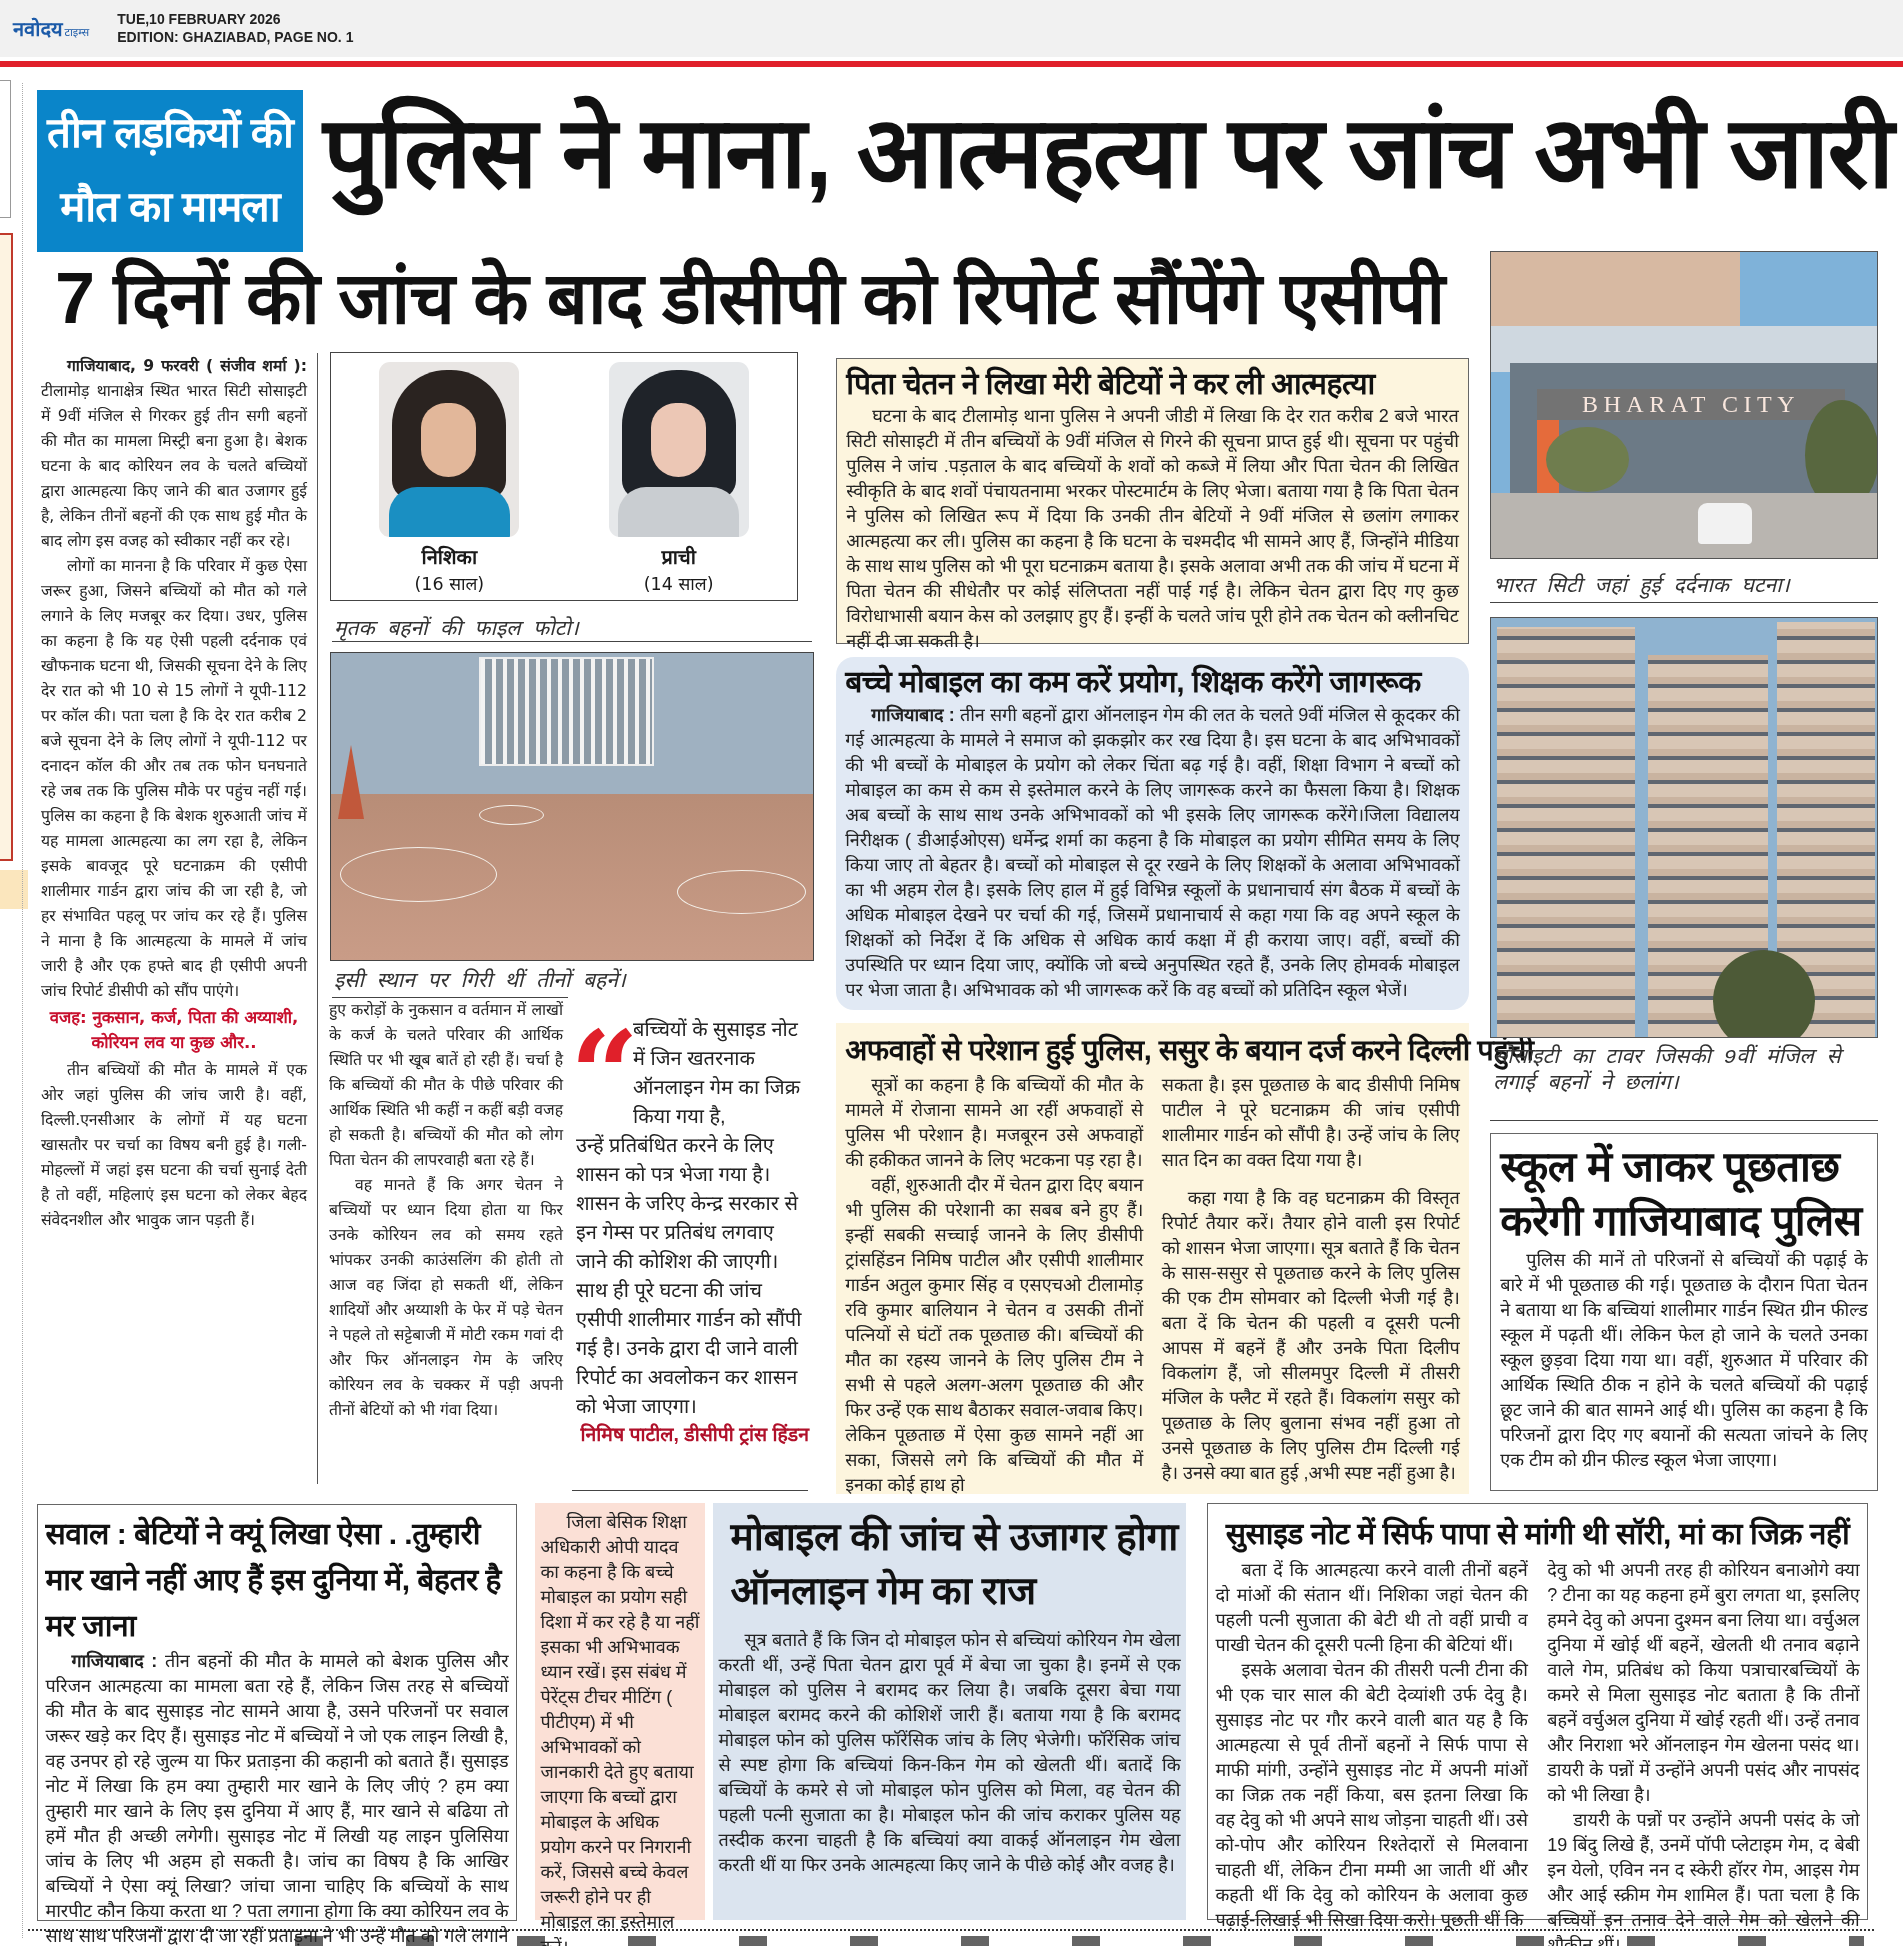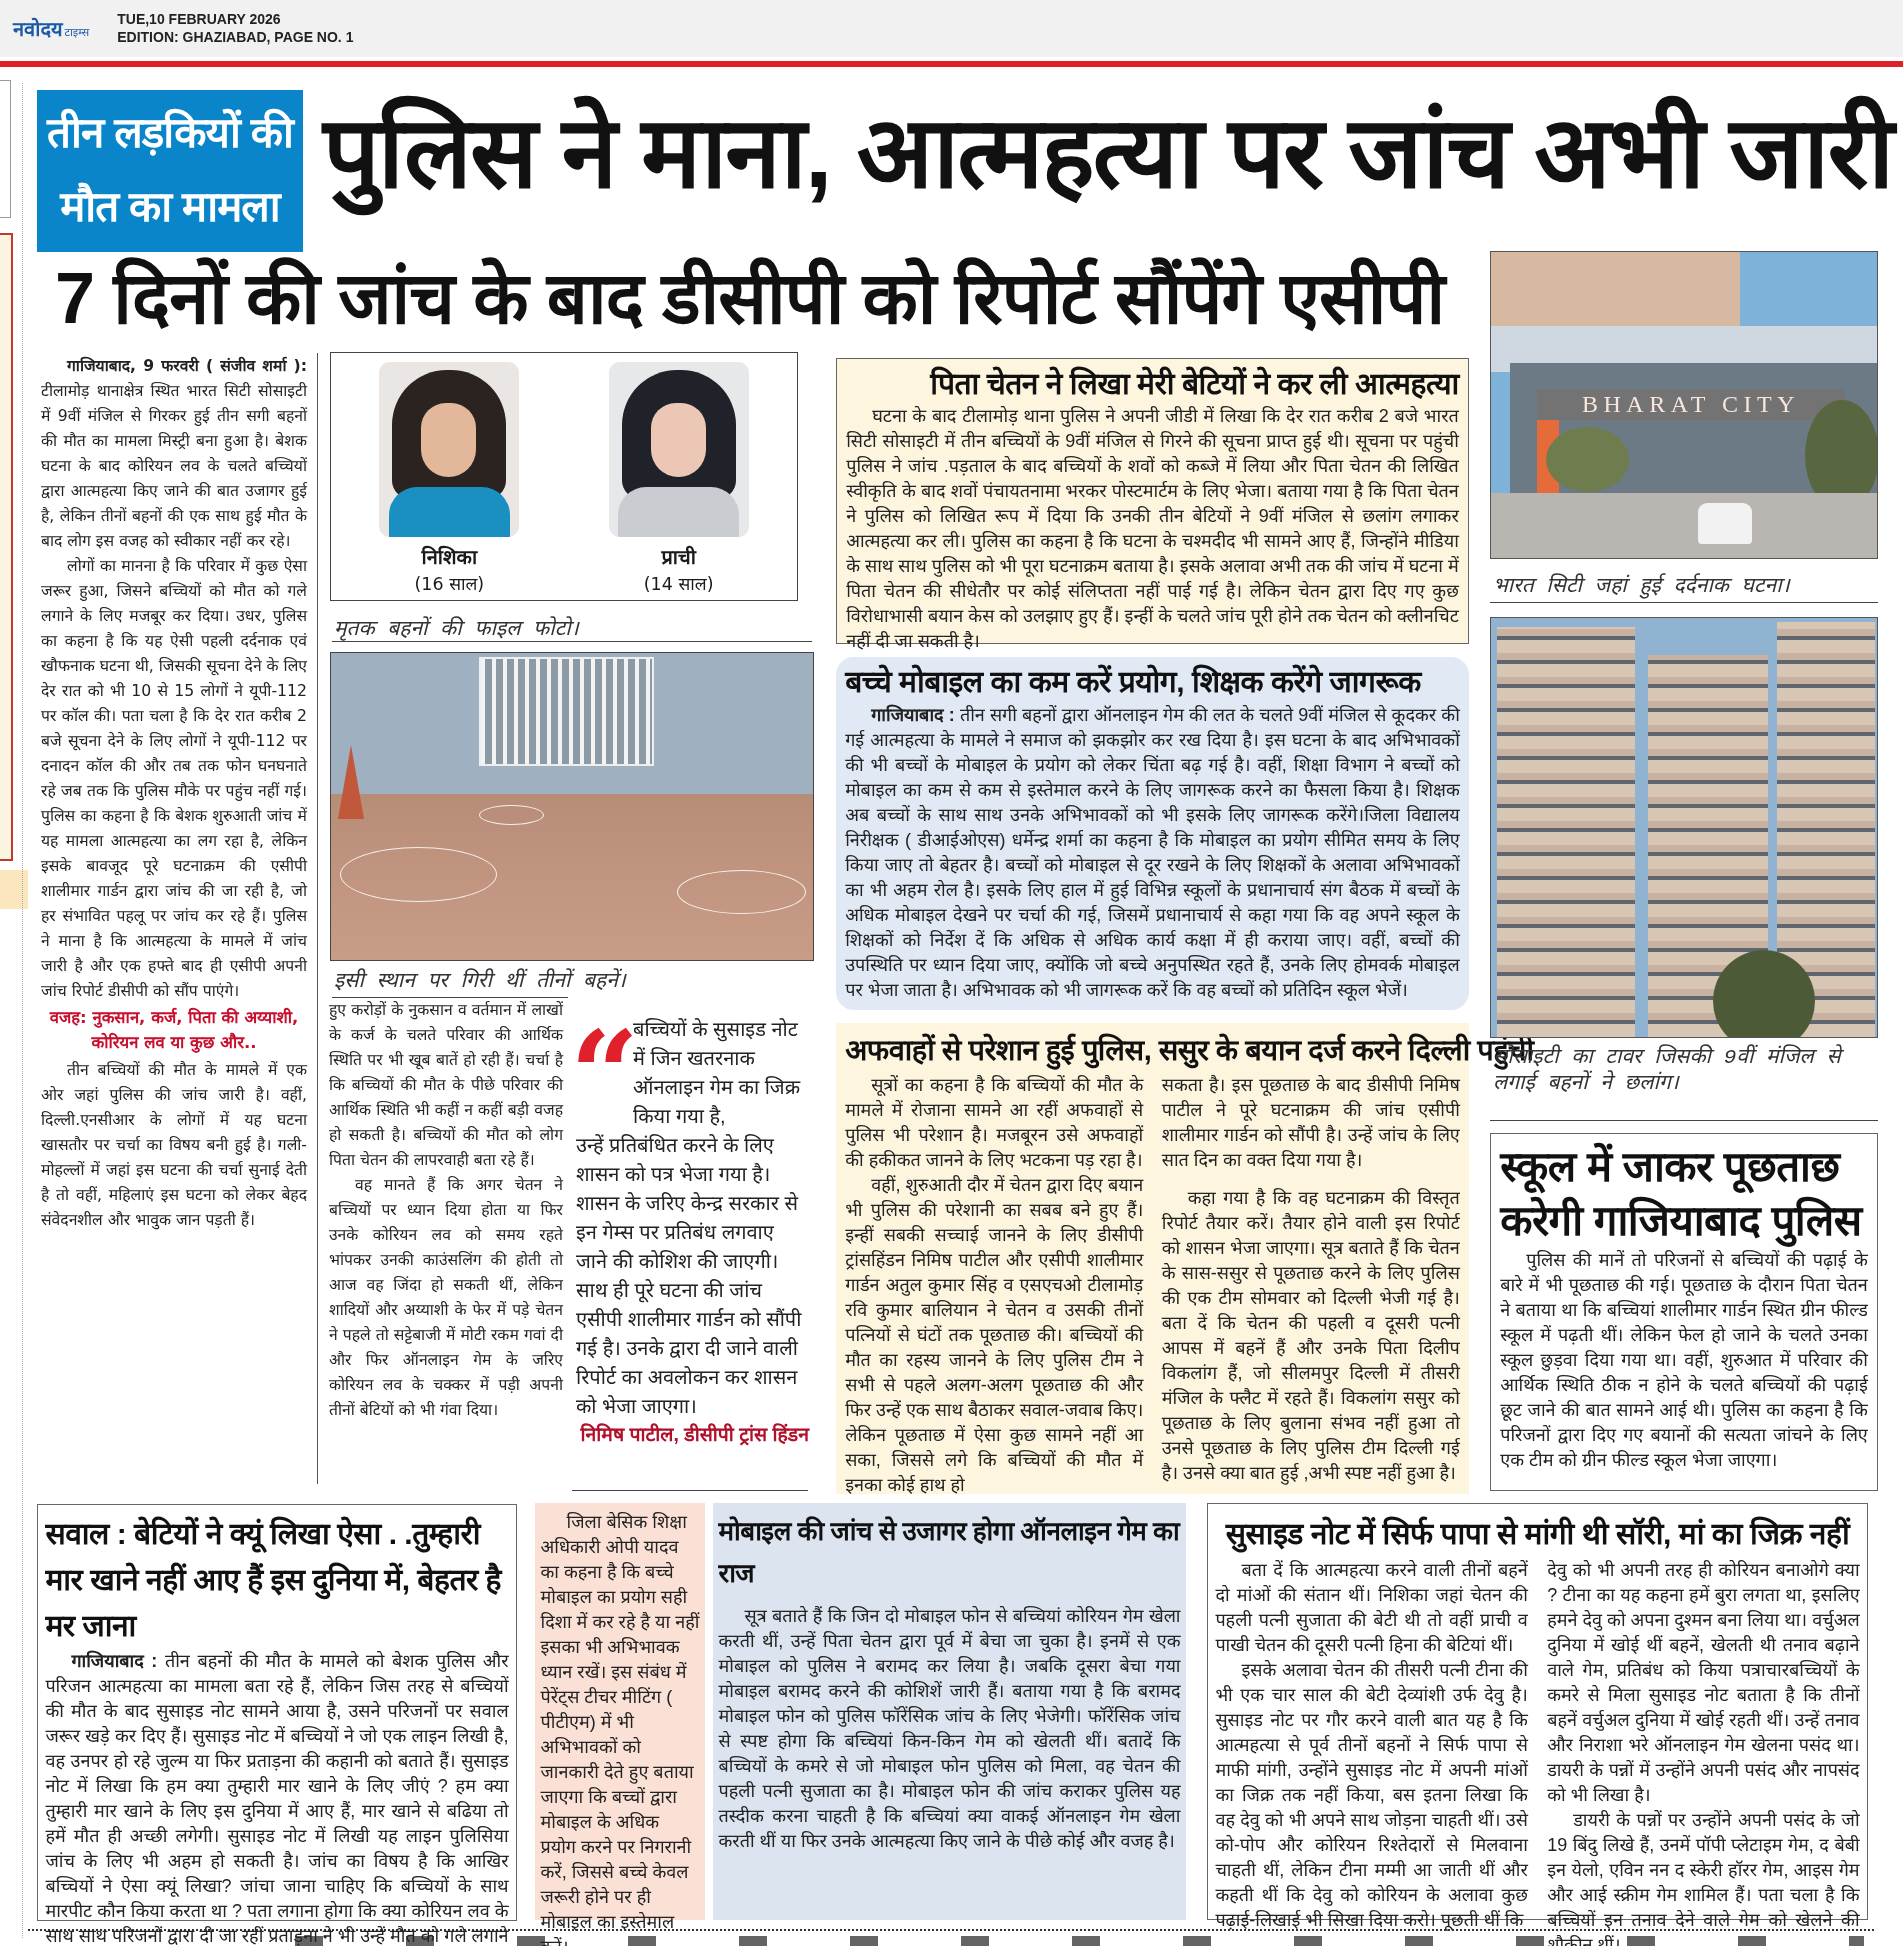--- a/index.html
+++ b/index.html
@@ -64,21 +64,21 @@
 
   
   .box { position: absolute; border: 0.9px solid #666; }
   .box h2 { font-family: "Liberation Sans", sans-serif; font-weight: bold; color: #111; letter-spacing: -0.5px; }
   .yellow { background: #fdf5de; }
   .blue { background: #e1e9f4; border-radius: 18px; }
   .pink { background: #fbe0d6; }
   .bluegray { background: #dbe4ef; }
 
   .b-father { left: 836px; top: 358px; width: 633px; height: 286px; padding: 3.7px 9.2px; }
-  .b-father h2 { font-size: 30px; line-height: 41px; white-space: nowrap; text-align: right; }
+  .b-father h2 { font-size: 30px; line-height: 41px; white-space: nowrap; }
   .b-mobile { left: 836px; top: 657px; width: 633px; height: 353px; padding: 3.7px 9.2px; border: none; }
   .b-mobile h2 { font-size: 30px; line-height: 42px; white-space: nowrap; }
   .b-rumor { left: 836px; top: 1023px; width: 633px; height: 471px; padding: 3.7px 9.2px; border: none; }
   .b-rumor h2 { font-size: 29px; line-height: 46px; white-space: nowrap; text-align: center; }
   .twocol { display: flex; justify-content: space-between; }
   .twocol > div { width: 48.5%; }
 
   
   .bharat { position: absolute; left: 1490px; top: 251px; width: 388px; height: 308px; border: 1.8px solid #555; background: #7fb2d9; overflow: hidden; }
   .tower-bg { position: absolute; background: #d7b9a2; }
@@ -93,21 +93,21 @@
 
   .b-school { left: 1490px; top: 1133px; width: 388px; height: 358px; padding: 5.5px 9.2px; }
   .b-school h2 { font-size: 42px; line-height: 54px; }
 
   
   .b-sawal { left: 37px; top: 1504px; width: 480px; height: 417px; padding: 5.5px 7.4px; }
   .b-sawal h2 { font-size: 30px; line-height: 46px; }
   .b-parents { left: 535px; top: 1503px; width: 170px; height: 417px; padding: 7.4px 5.5px; border: none; }
   .b-parents h2 { font-size: 30px; line-height: 46px; }
   .b-mobinv { left: 713px; top: 1503px; width: 473px; height: 417px; padding: 7.4px 5.5px; border: none; }
-  .b-mobinv h2 { font-size: 26px; line-height: 42px; }
+  .b-mobinv h2 { font-size: 39px; line-height: 54px; margin-left: 12px; }
   .b-sorry { left: 1207px; top: 1503px; width: 661px; height: 417px; padding: 5.5px 7.4px; }
   .b-sorry h2 { font-size: 30px; line-height: 48px; white-space: nowrap; text-align: center; }
 
   .dots-bottom { position: absolute; left: 28px; top: 1929px; width: 1846px; border-top: 2.8px dotted #333; }
   .bottom-bleed { position: absolute; left: 295px; top: 1936px; width: 1569px; height: 10px; background: repeating-linear-gradient(90deg, #222 0 28px, transparent 28px 111px); opacity: 0.7; }
 </style>
 </head>
 <body>
 
 <header class="masthead">

